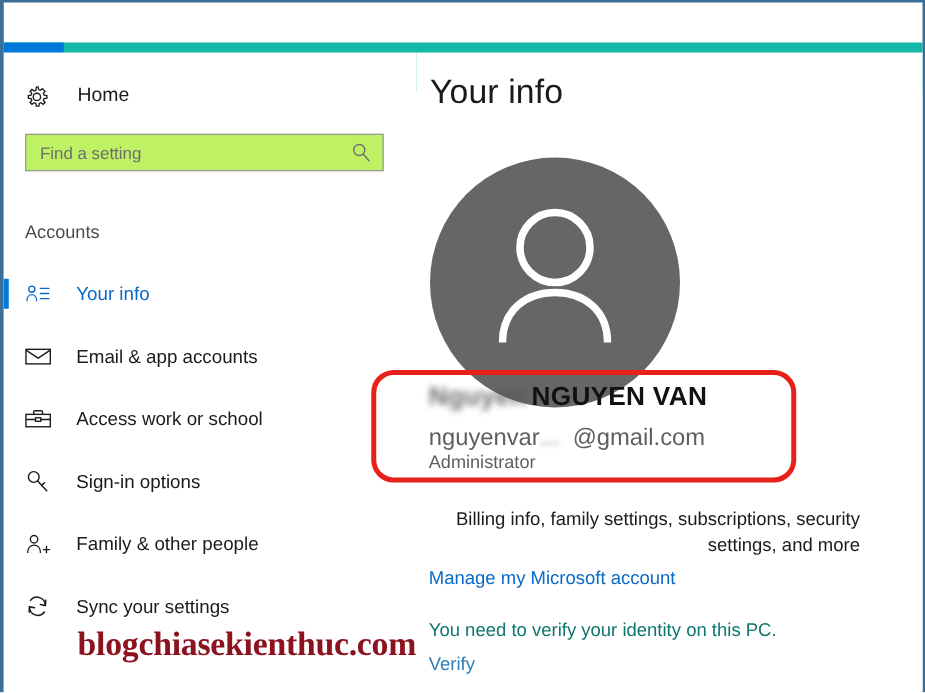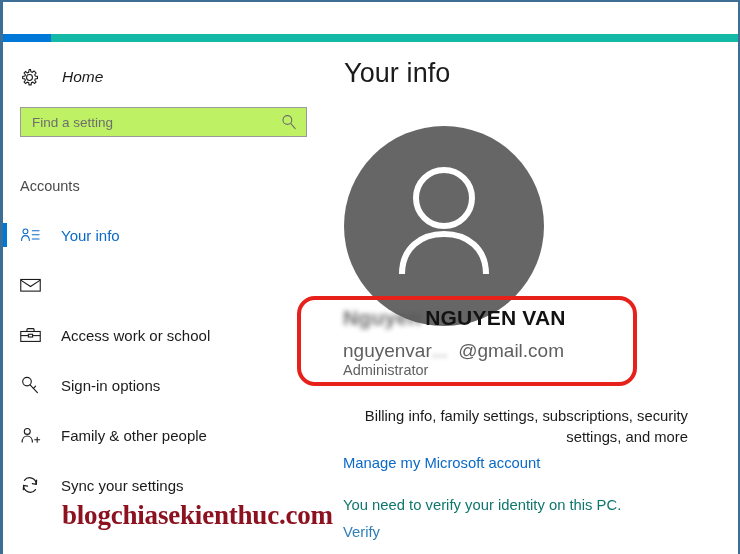--- a/index.html
+++ b/index.html
@@ -91,21 +91,20 @@
     background: #ffffff;
   }
 
   .home-row {
     position: absolute;
     left: 14px; top: 18px;
     width: 300px; height: 34px;
     display: flex;
     align-items: center;
     cursor: pointer;
-    font-style: italic;
   }
   .home-icon {
     width: 24px;
     display: flex;
     justify-content: center;
     align-items: center;
   }
   .home-label {
     margin-left: 21px;
     font-size: 15.5px;
@@ -399,20 +398,21 @@
       <div class="nav-item">
         <span class="sel-bar"></span>
         <span class="nav-ico">
           <svg width="21" height="16" viewBox="0 0 22 16">
             <g stroke="#1b1b1b" stroke-width="1.15" fill="none">
               <rect x="0.8" y="2.2" width="20.4" height="12.2"></rect>
               <path d="M0.8 2.9 L11 9.6 L21.2 2.9"></path>
             </g>
           </svg>
         </span>
+        <span class="nav-label">Email &amp; app accounts</span>
       </div>
 
       <div class="nav-item">
         <span class="sel-bar"></span>
         <span class="nav-ico">
           <svg width="21" height="17" viewBox="0 0 22 17">
             <g stroke="#1b1b1b" stroke-width="1.15" fill="none">
               <rect x="0.8" y="4.3" width="20.4" height="10.4"></rect>
               <path d="M7.3 4.3 V2.2 C7.3 1.6 7.7 1.3 8.3 1.3 H13.7 C14.3 1.3 14.7 1.6 14.7 2.2 V4.3"></path>
               <path d="M0.8 8.6 H21.2"></path>

